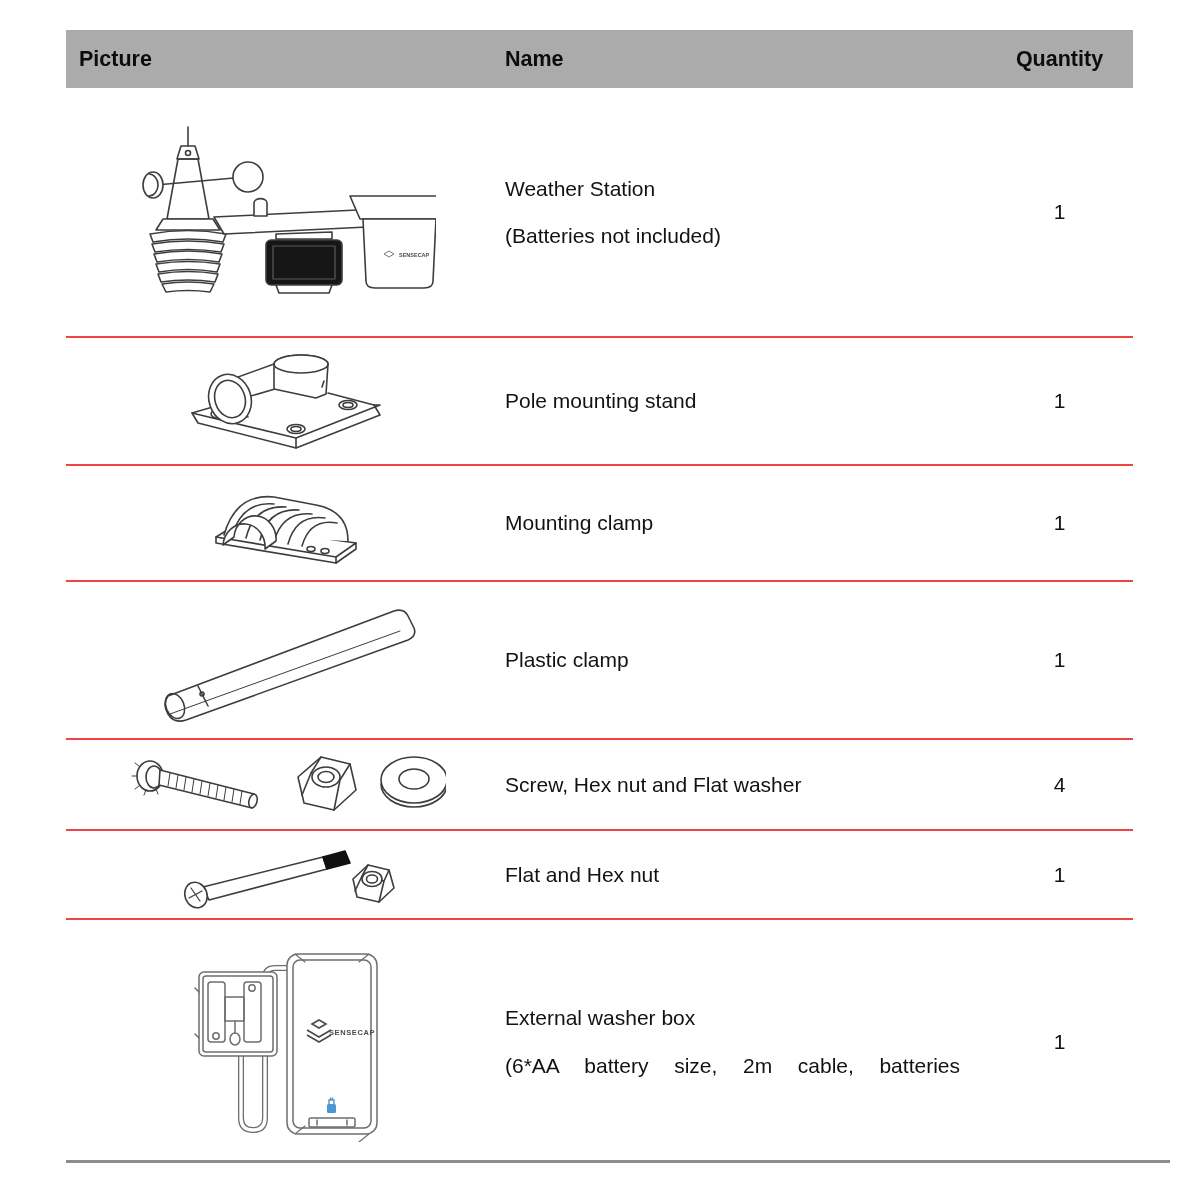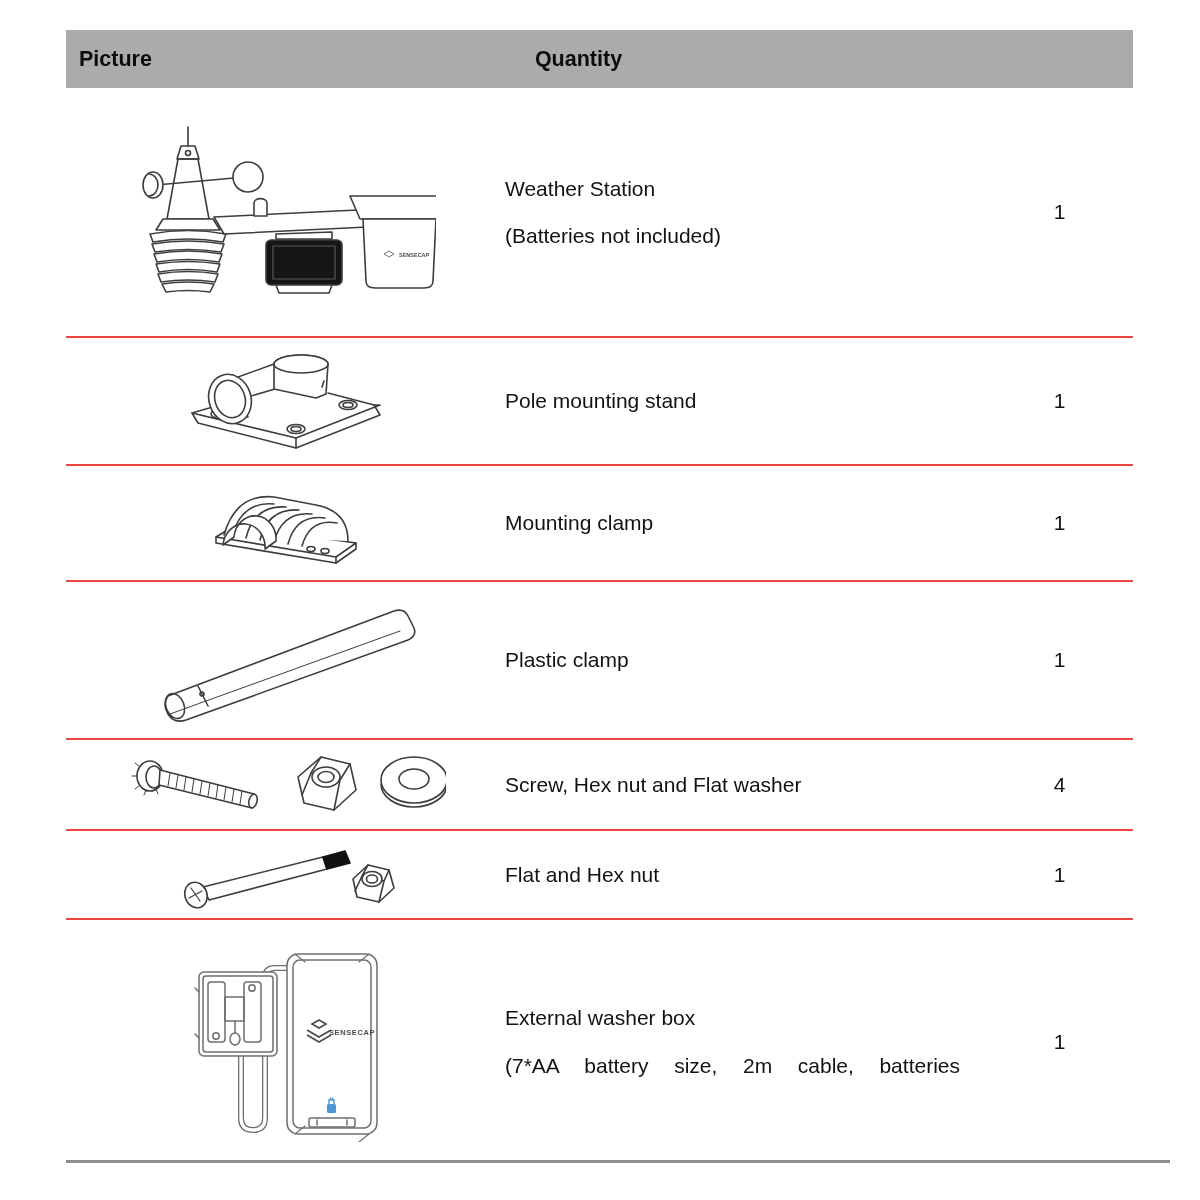--- a/index.html
+++ b/index.html
@@ -39,20 +39,21 @@
   .lt{fill:none;stroke:#6e6e6e;stroke-width:1.5;stroke-linejoin:round;stroke-linecap:round;}
 </style>
 </head>
 <body>
 
 <div class="page">
   <div class="tbl">
 
     <div class="thead">
       <div class="h h-pic">Picture</div>
+      <div class="h h-name">Name</div>
       <div class="h h-qty">Quantity</div>
     </div>
 
     <div class="row" style="height:250px">
       <div class="cell-pic">
         <svg width="300" height="175" viewBox="0 0 300 175">
           <g class="ln">
             <line x1="52" y1="2" x2="52" y2="21"></line>
             <path d="M45,21 h14 l4,13 h-22 z"></path>
             <circle cx="52" cy="28" r="2.5"></circle>
@@ -233,21 +234,21 @@
           <path d="M121,82 l7,-4 7,4 -7,4 z M116,88 l12,7 12,-7 M116,93 l12,7 12,-7" fill="none" stroke="#4a4a4a" stroke-width="1.6"></path>
           <text x="138" y="93" font-size="7.5" font-weight="700" letter-spacing="0.6" fill="#4a4a4a">SENSECAP</text>
           <g>
             <rect x="136" y="162" width="9" height="9" rx="1.5" fill="#4d96d2"></rect>
             <path d="M138,162 v-4 h5 v4 M139.5,158 v-2.5 M141.5,158 v-2.5" fill="none" stroke="#4d96d2" stroke-width="1.4"></path>
           </g>
         </svg>
       </div>
       <div class="cell-name">
         <div>External washer box</div>
-        <div class="nm-gap just">(7*AA battery size, 2m cable, batteries</div>
+        <div class="nm-gap just">(6*AA battery size, 2m cable, batteries</div>
       </div>
       <div class="cell-qty">1</div>
     </div>
 
   </div>
 
   <div class="bottom-line"></div>
 </div>
 
 </body></html>

